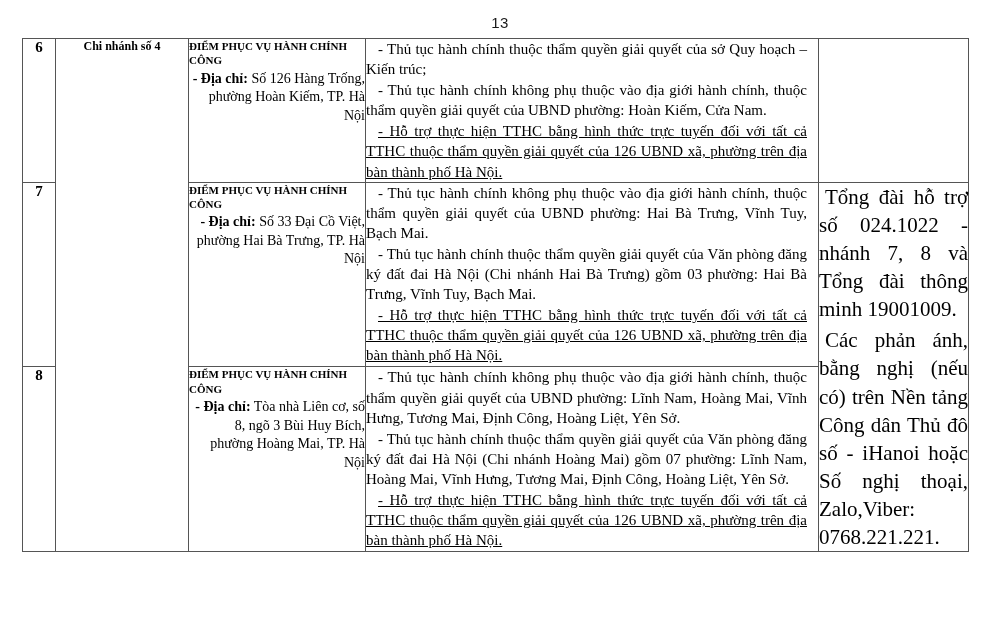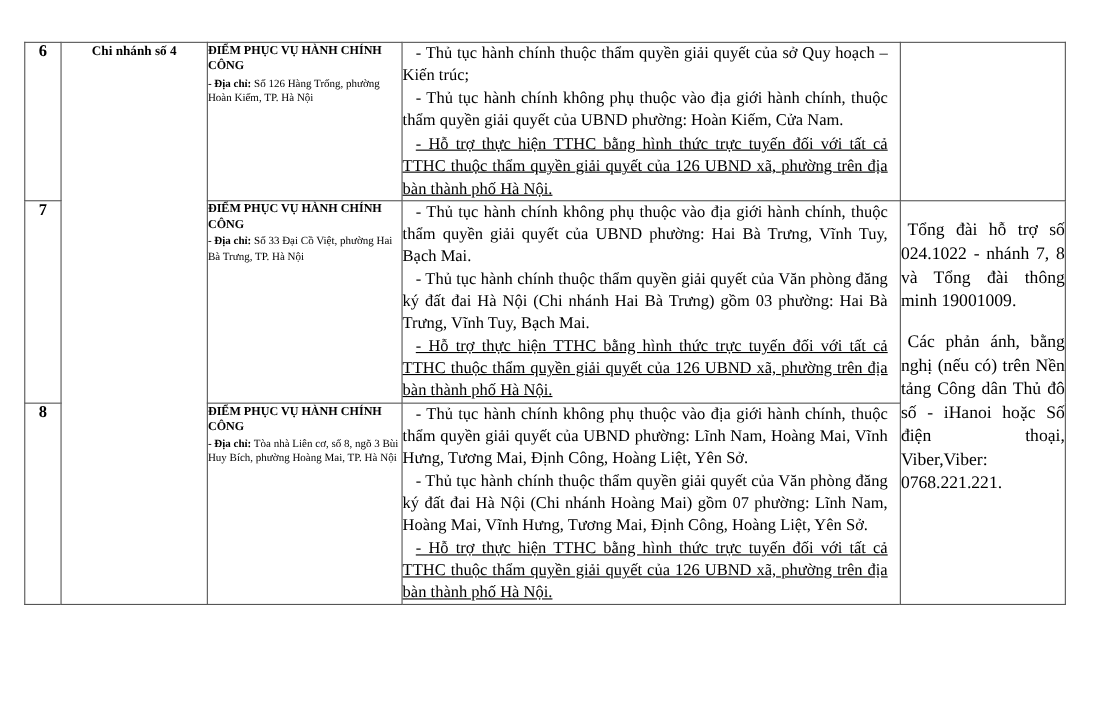--- a/index.html
+++ b/index.html
@@ -77,53 +77,54 @@
     vertical-align: middle;
   }
 
   .office-title {
     font-weight: bold;
     font-size: 11px;
     line-height: 1.30;
     margin: 0 0 2px 0;
   }
   .office-addr {
-    font-size: 10px;
+    font-size: 14px;
     line-height: 1.33;
     margin: 0;
-    text-align: left;
+    text-align: right;
   }
   .office-addr .lbl {
     font-weight: bold;
   }
   p.para {
     margin: 0 11px 1px 0;
     font-size: 15px;
     line-height: 1.34;
     text-align: justify;
     text-indent: 12px;
     hyphens: none;
   }
   p.para:last-child { margin-bottom: 0; text-decoration: underline; }
 
   p.hot {
-    margin: 16px 0 3px 0;
-    font-size: 16px;
+    margin: 0 0 3px 0;
+    font-size: 21px;
     line-height: 1.34;
     text-align: justify;
     text-indent: 6px;
   }
   p.hot:last-child { margin-bottom: 0; }
   .it { }
 </style>
 </head>
 <body>
 
 <div class="page">
 
+  <div class="page-number">13</div>
 
   <table class="doc-table">
     <colgroup>
       <col class="col-no">
       <col class="col-branch">
       <col class="col-office">
       <col class="col-content">
       <col class="col-hotline">
     </colgroup>
     <tbody>
@@ -149,21 +150,21 @@
           <p class="office-title">ĐIỂM PHỤC VỤ HÀNH CHÍNH CÔNG</p>
           <p class="office-addr"><span class="lbl">- Địa chỉ:</span> <span>Số 33 Đại Cồ Việt, phường Hai Bà Trưng, TP. Hà Nội</span></p>
         </td>
         <td class="cell-content">
           <p class="para">- Thủ tục hành chính không phụ thuộc vào địa giới hành chính, thuộc thẩm quyền giải quyết của UBND phường: Hai Bà Trưng, Vĩnh Tuy, Bạch Mai.</p>
           <p class="para">- Thủ tục hành chính thuộc thẩm quyền giải quyết của Văn phòng đăng ký đất đai Hà Nội (Chi nhánh Hai Bà Trưng) gồm 03 phường: Hai Bà Trưng, Vĩnh Tuy, Bạch Mai.</p>
           <p class="para">- Hỗ trợ thực hiện TTHC bằng hình thức trực tuyến đối với tất cả TTHC thuộc thẩm quyền giải quyết của 126 UBND xã, phường trên địa bàn thành phố Hà Nội.</p>
         </td>
         <td class="cell-hotline" rowspan="2">
           <p class="hot">Tổng đài hỗ trợ số 024.1022 - nhánh 7, 8 và Tổng đài thông minh 19001009.</p>
-          <p class="hot"><span>Các phản ánh, bằng nghị </span><span class="it">(nếu có)</span><span> trên Nền tảng Công dân Thủ đô số - iHanoi hoặc Số điện thoại, Viber,Viber: 0768.221.221.</span></p>
+          <p class="hot"><span>Các phản ánh, bằng nghị </span><span class="it">(nếu có)</span><span> trên Nền tảng Công dân Thủ đô số - iHanoi hoặc Số nghị thoại, Zalo,Viber: 0768.221.221.</span></p>
         </td>
       </tr>
 
       <tr>
         <td class="cell-no">8</td>
         <td class="cell-office">
           <p class="office-title">ĐIỂM PHỤC VỤ HÀNH CHÍNH CÔNG</p>
           <p class="office-addr"><span class="lbl">- Địa chỉ:</span> <span>Tòa nhà Liên cơ, số 8, ngõ 3 Bùi Huy Bích, phường Hoàng Mai, TP. Hà Nội</span></p>
         </td>
         <td class="cell-content">

